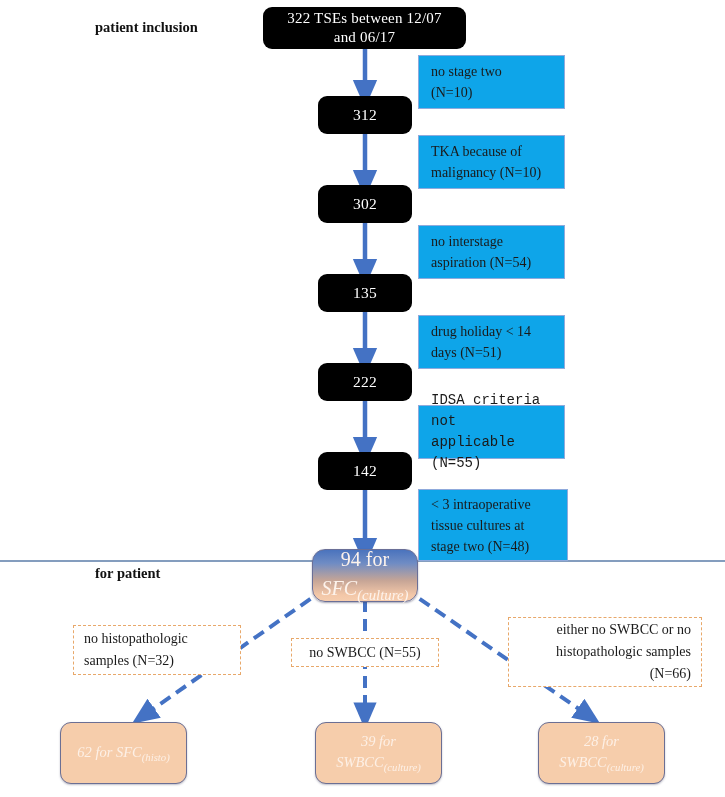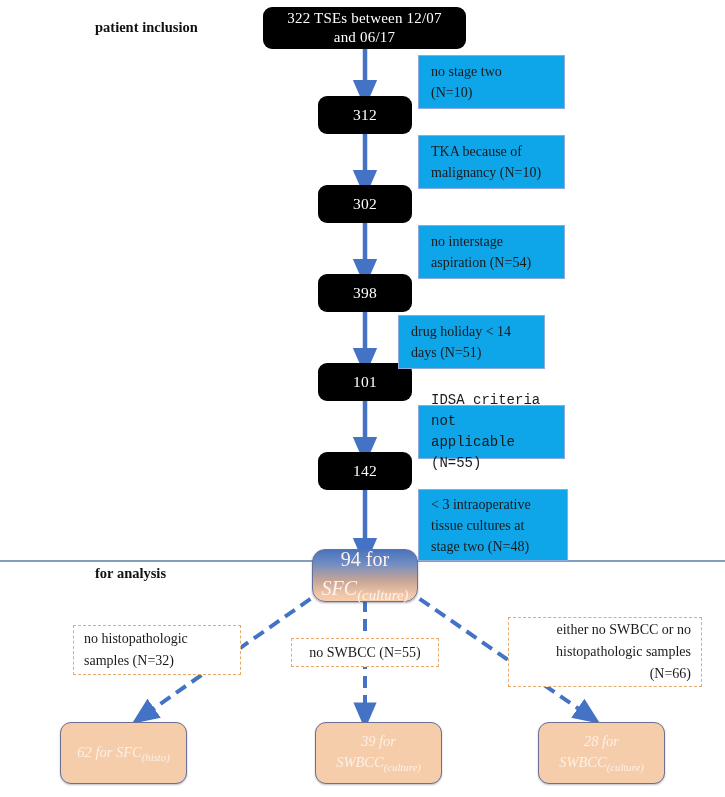--- a/index.html
+++ b/index.html
@@ -132,43 +132,43 @@
     <line x1="365" y1="489" x2="365" y2="552" stroke="#4472c4" stroke-width="4.5" marker-end="url(#arw)"></line>
 
     <line x1="0" y1="561" x2="725" y2="561" stroke="#5b7ca8" stroke-width="1.4"></line>
 
     <line x1="326" y1="588" x2="143" y2="716" stroke="#4472c4" stroke-width="4" stroke-dasharray="12,7" marker-end="url(#arw2)"></line>
     <line x1="365" y1="600" x2="365" y2="716" stroke="#4472c4" stroke-width="4" stroke-dasharray="12,7" marker-end="url(#arw2)"></line>
     <line x1="404" y1="588" x2="589" y2="716" stroke="#4472c4" stroke-width="4" stroke-dasharray="12,7" marker-end="url(#arw2)"></line>
   </svg>
 
   <div class="section-label" style="left:95px; top:19px;">patient inclusion</div>
-  <div class="section-label" style="left:95px; top:565px;">for analysis</div>
+  <div class="section-label" style="left:95px; top:565px;">for patient</div>
 
   <div class="node blue-box wide" style="left:263px; top:7px; width:203px; height:42px;">
     <div>
       <span class="txt-line">322 TSEs between 12/07</span>
       <span class="txt-line">and 06/17</span>
     </div>
   </div>
 
   <div class="node blue-box" style="left:318px; top:96px; width:94px; height:38px;">
     <span>312</span>
   </div>
 
   <div class="node blue-box" style="left:318px; top:185px; width:94px; height:38px;">
     <span>302</span>
   </div>
 
   <div class="node blue-box" style="left:318px; top:274px; width:94px; height:38px;">
-    <span>398</span>
+    <span>135</span>
   </div>
 
   <div class="node blue-box" style="left:318px; top:363px; width:94px; height:38px;">
-    <span>101</span>
+    <span>222</span>
   </div>
 
   <div class="node blue-box" style="left:318px; top:452px; width:94px; height:38px;">
     <span>142</span>
   </div>
 
   <div class="node grad-box" style="left:312px; top:549px; width:106px; height:53px;">
     <div>
       <span class="txt-line" style="font-style:normal;">94 for</span>
       <span class="txt-line"><span>SFC</span><span class="sub">(culture)</span></span>
@@ -189,21 +189,21 @@
     </div>
   </div>
 
   <div class="node excl-box" style="left:418px; top:225px; width:147px; height:54px;">
     <div>
       <span class="txt-line">no interstage</span>
       <span class="txt-line">aspiration (N=54)</span>
     </div>
   </div>
 
-  <div class="node excl-box" style="left:398px; top:315px; width:147px; height:54px;">
+  <div class="node excl-box" style="left:418px; top:315px; width:147px; height:54px;">
     <div>
       <span class="txt-line">drug holiday &lt; 14</span>
       <span class="txt-line">days (N=51)</span>
     </div>
   </div>
 
   <div class="node excl-box" style="left:418px; top:405px; width:147px; height:54px;font-family:Liberation Mono, monospace;">
     <div>
       <span class="txt-line">IDSA criteria not</span>
       <span class="txt-line">applicable (N=55)</span>

